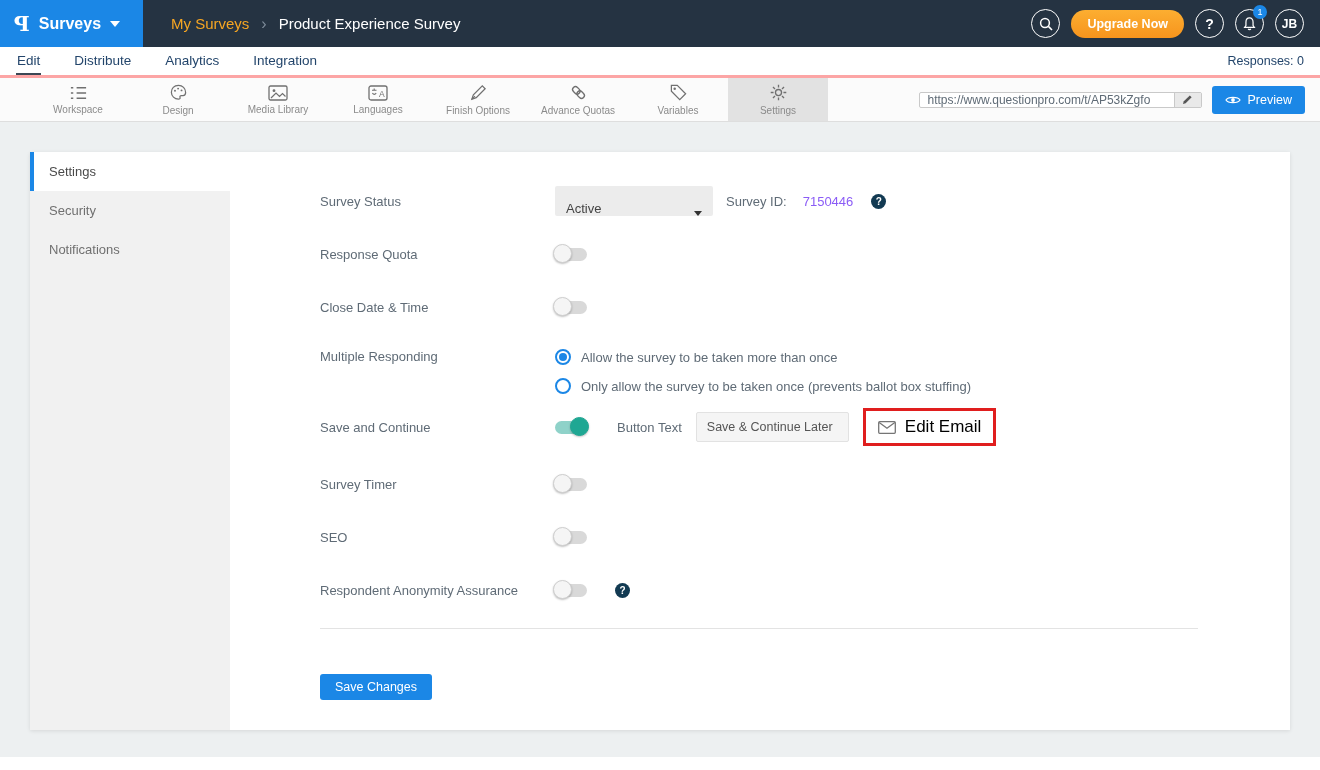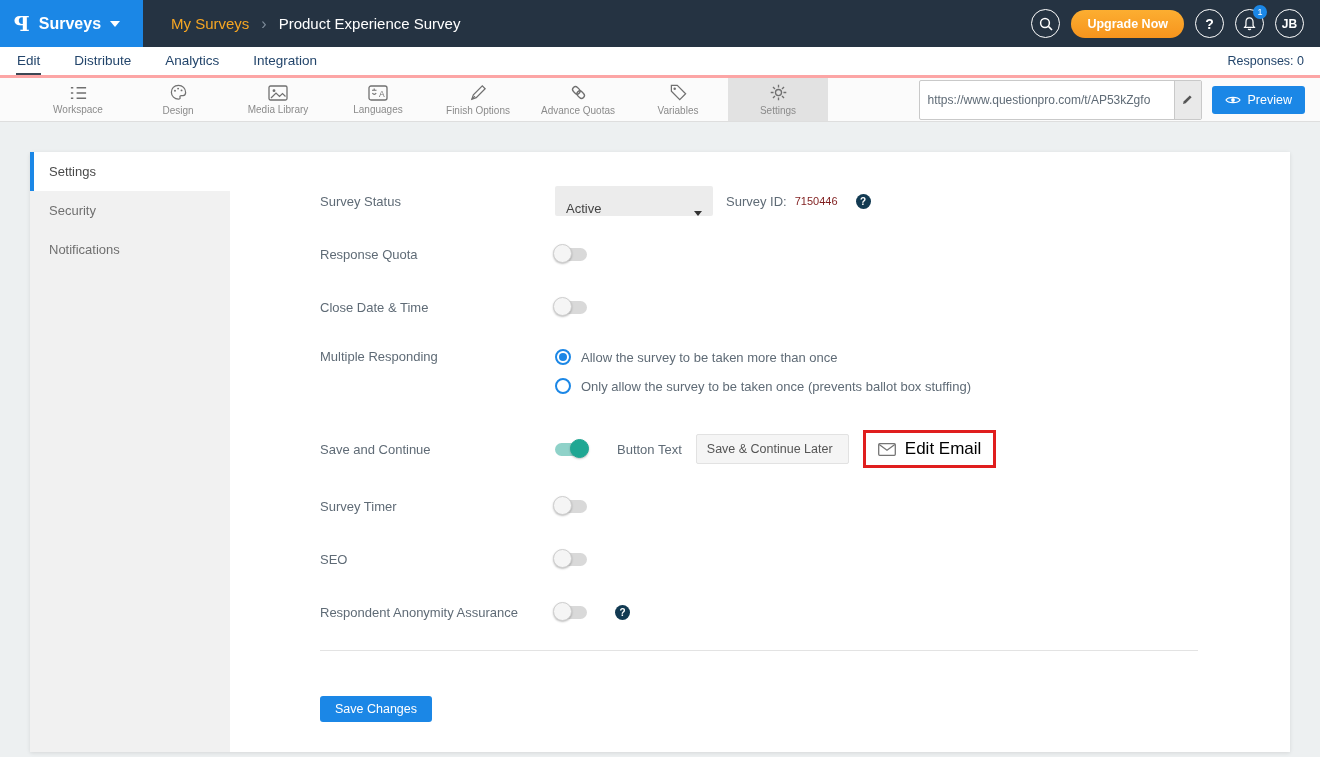--- a/index.html
+++ b/index.html
@@ -85,21 +85,21 @@
   .tool-item {
     width: 100px; display: flex; flex-direction: column;
     align-items: center; justify-content: center; gap: 3px;
     cursor: pointer; color: #8b8b8b; font-size: 10px;
   }
   .tool-item.active { background: #e2e2e2; }
   .tool-item svg { display: block; }
   .toolbar-right { margin-left: auto; display: flex; align-items: center;
     gap: 10px; padding-right: 15px; }
   .url-box {
-    width: 283px; height: 40px; background: #fff;
+    width: 283px; height: 16px; background: #fff;
     border: 1px solid #c9c9c9; border-radius: 2px;
     display: flex; align-items: center; overflow: hidden;
   }
   .url-input {
     flex: 1; border: none; outline: none; font-size: 12px;
     color: #5f6b76; padding: 0 8px; font-family: inherit;
     background: transparent; min-width: 0;
   }
   .pencil-btn {
     width: 27px; height: 100%; background: #e9e9e9;
@@ -137,21 +137,21 @@
 
   .dropdown {
     width: 158px; height: 30px; background: #ececec;
     display: flex; align-items: flex-end; justify-content: space-between;
     padding: 0 11px; font-size: 13px; color: #444; cursor: pointer;
     border-radius: 2px;
   }
   .dd-caret { width: 0; height: 0; border-left: 4.5px solid transparent;
     border-right: 4.5px solid transparent; border-top: 5.5px solid #333; }
   .sid-label { margin-left: 13px; font-size: 13px; color: #5f6b76; }
-  .sid-value { margin-left: 8px; font-size: 11px; color: #7f1d1d; }
+  .sid-value { margin-left: 16px; font-size: 13px; color: #8b5cf6; }
 
   .help-dot {
     width: 15px; height: 15px; border-radius: 50%; background: #123a52;
     color: #fff; font-size: 10px; font-weight: bold;
     display: inline-flex; align-items: center; justify-content: center;
     margin-left: 18px; cursor: pointer; flex: 0 0 auto;
   }
 
   .switch { width: 32px; height: 13px; border-radius: 7px; background: #d9d9d9;
     position: relative; cursor: pointer; flex: 0 0 auto; }
@@ -370,21 +370,21 @@
 
       
       <div class="frow">
         <div class="flabel">Close Date &amp; Time</div>
         <div class="switch">
             <div class="knob"></div>
           </div>
       </div>
 
       
-      <div class="frow top-align" style="margin-bottom:36px;">
+      <div class="frow top-align" style="margin-bottom:14px;">
         <div class="flabel" style="padding-top:4px;">Multiple Responding</div>
         <div class="radio-group">
           <div class="radio-row">
             <span class="radio checked"></span>
             <span class="radio-label">Allow the survey to be taken more than once</span>
           </div>
           <div class="radio-row">
             <span class="radio"></span>
             <span class="radio-label">Only allow the survey to be taken once (prevents ballot box stuffing)</span>
           </div>

